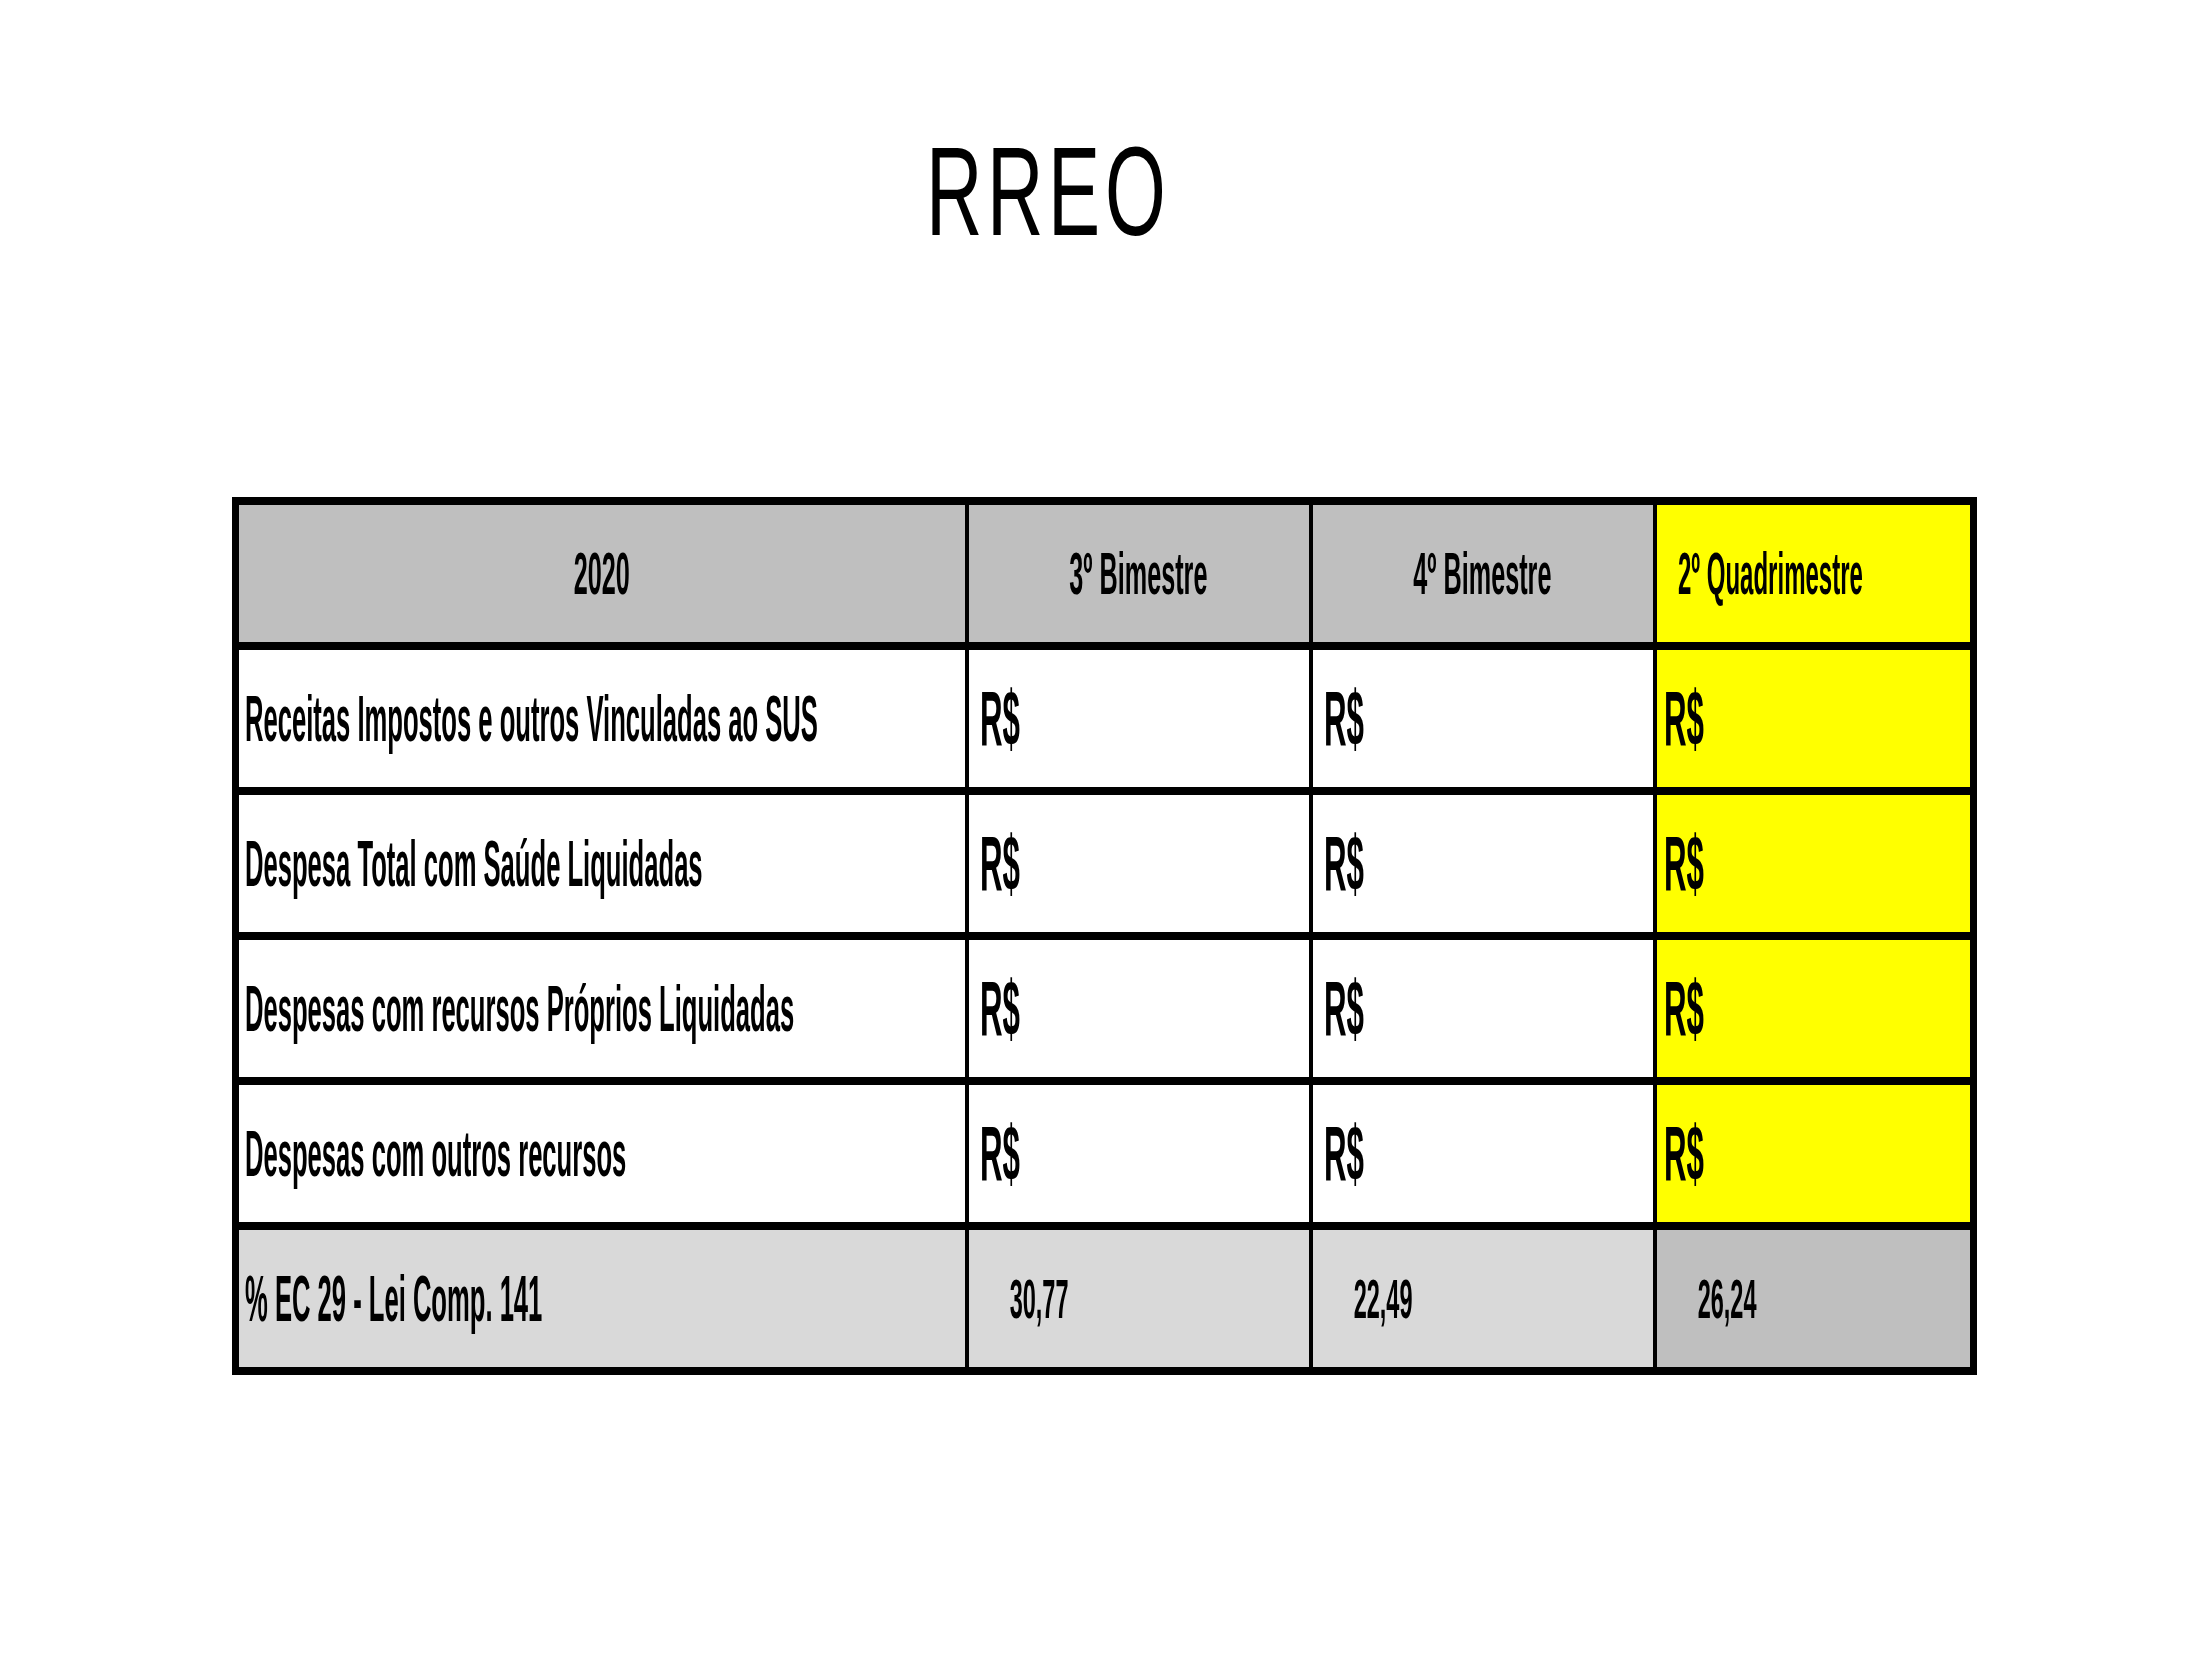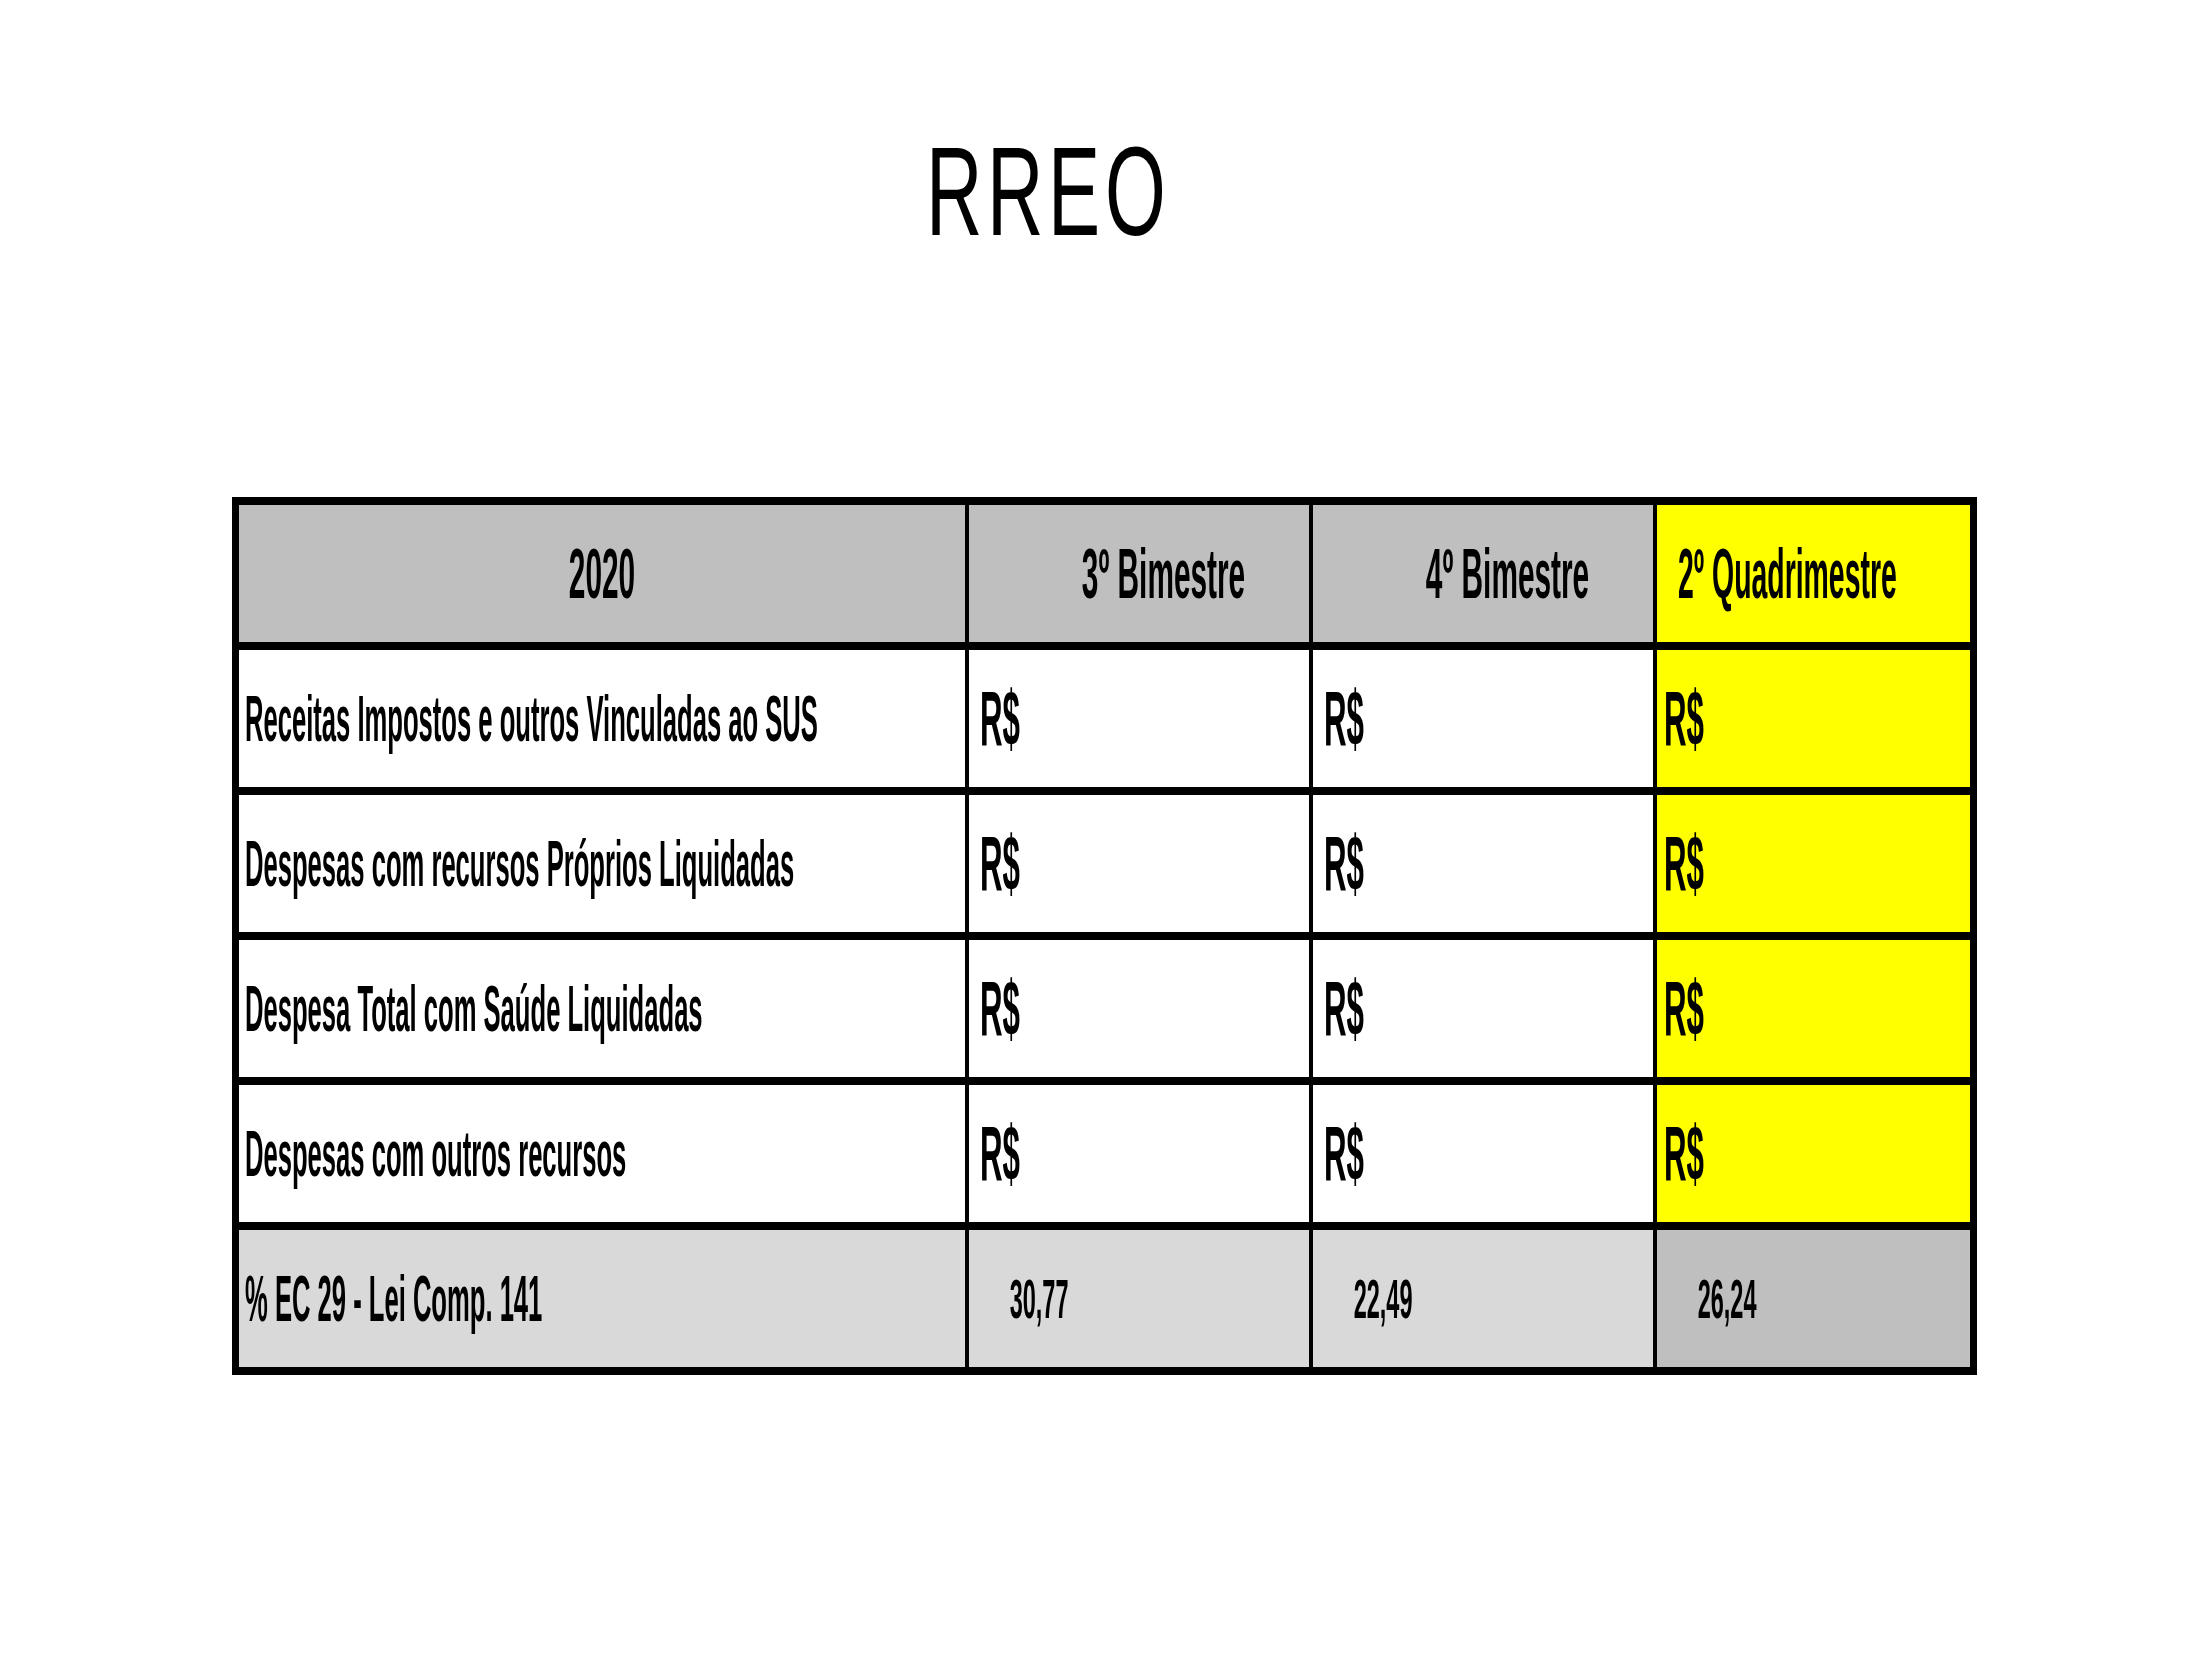--- a/index.html
+++ b/index.html
@@ -33,21 +33,21 @@
     border-top:8px solid var(--border-color);
     border-bottom:8px solid var(--border-color);
     vertical-align:middle;overflow:hidden;white-space:nowrap;
   }
   tr{height:145px;}
 
   .cond{display:inline-block;white-space:nowrap;font-weight:700;}
   .o-left{transform:scaleX(0.40);transform-origin:left center;}
   .o-center{transform:scaleX(0.42);transform-origin:center center;}
 
-  th.head{background:var(--header-bg);text-align:center;font-size:71px;}
+  th.head{background:var(--header-bg);text-align:center;font-size:60px;}
   th.head.hl{background:var(--highlight-bg);text-align:left;padding-left:21px;}
 
   td.label{background:#ffffff;text-align:left;padding-left:5.9px;font-size:64px;}
   td.money{background:#ffffff;font-size:78px;}
   td.money.hl{background:var(--highlight-bg);}
   .mrow{display:flex;justify-content:space-between;align-items:center;padding:0 11.8px;}
   td.money.hl .mrow{padding:0 7.4px;}
 
   td.flabel{background:var(--footer-bg);text-align:left;padding-left:5.9px;font-size:64px;}
   td.fval{background:var(--footer-bg);text-align:left;font-size:56px;}
@@ -106,45 +106,45 @@
         <td class="money hl">
           <div class="mrow">
             <span class="cond o-left">R$</span>
 
           </div>
         </td>
       </tr>
 
       <tr>
         <td class="label">
+          <span class="cond o-left">Despesa Total com Saúde Liquidadas</span>
+        </td>
+        <td class="money">
+          <div class="mrow">
+            <span class="cond o-left">R$</span>
+
+          </div>
+        </td>
+        <td class="money">
+          <div class="mrow">
+            <span class="cond o-left">R$</span>
+
+          </div>
+        </td>
+        <td class="money hl">
+          <div class="mrow">
+            <span class="cond o-left">R$</span>
+
+          </div>
+        </td>
+      </tr>
+
+      <tr>
+        <td class="label">
           <span class="cond o-left">Despesas com recursos Próprios Liquidadas</span>
-        </td>
-        <td class="money">
-          <div class="mrow">
-            <span class="cond o-left">R$</span>
-
-          </div>
-        </td>
-        <td class="money">
-          <div class="mrow">
-            <span class="cond o-left">R$</span>
-
-          </div>
-        </td>
-        <td class="money hl">
-          <div class="mrow">
-            <span class="cond o-left">R$</span>
-
-          </div>
-        </td>
-      </tr>
-
-      <tr>
-        <td class="label">
-          <span class="cond o-left">Despesa Total com Saúde Liquidadas</span>
         </td>
         <td class="money">
           <div class="mrow">
             <span class="cond o-left">R$</span>
 
           </div>
         </td>
         <td class="money">
           <div class="mrow">
             <span class="cond o-left">R$</span>

